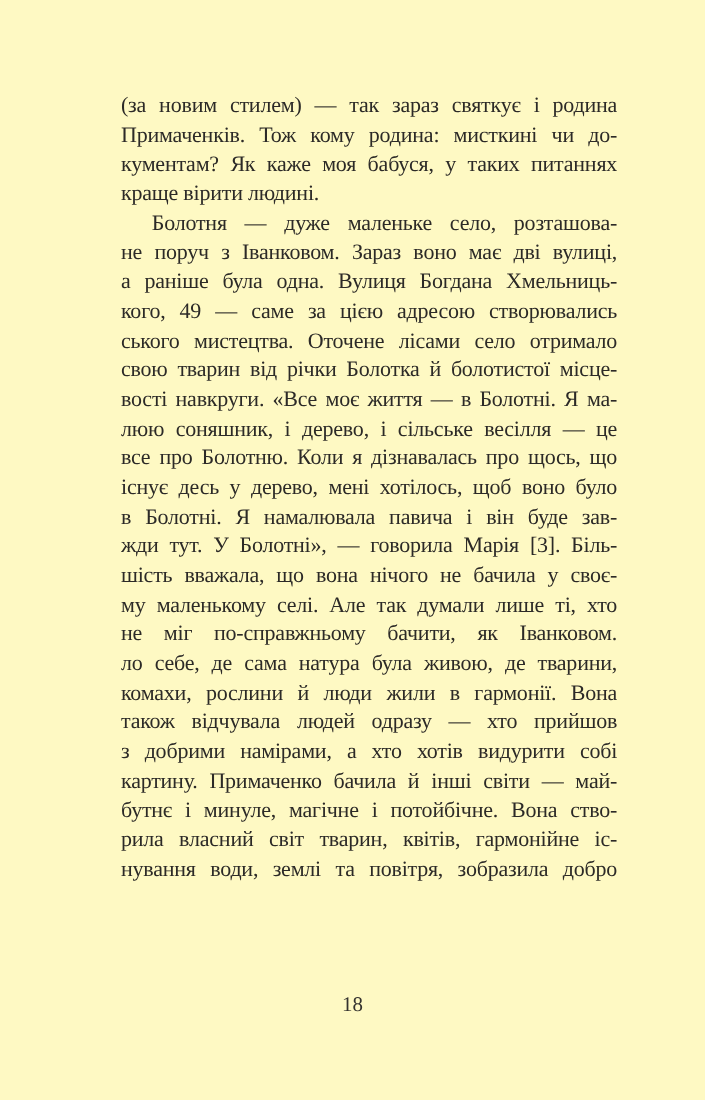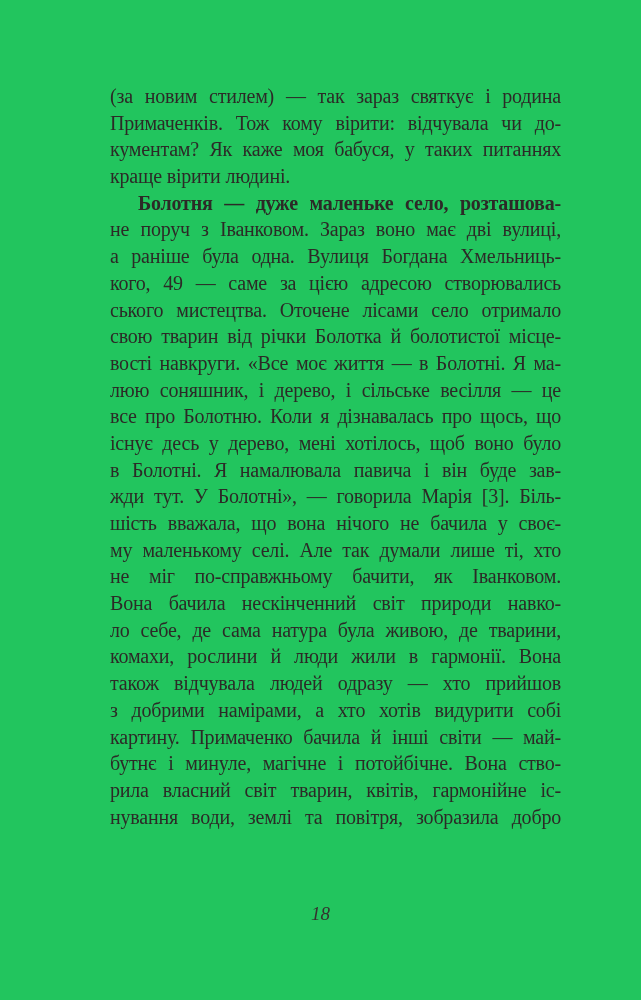--- a/index.html
+++ b/index.html
@@ -33,58 +33,55 @@
     text-align-last: justify;
     overflow: hidden;
     white-space: normal;
     height: 26.7px;
   }
   .line.end {
     text-align-last: left;
   }
   .line.indent {
     text-indent: 28px;
-    font-weight: bold;
   }
   .page-number {
     position: absolute;
     top: 903px;
     left: 0;
     width: 641px;
     text-align: center;
-    font-style: italic;
     font-size: 19px;
     color: #35332f;
   }
 </style>
 </head>
 <body>
 
-<div class="page" style="background: #22c55e; color: rgb(44, 42, 39);">
+<div class="page" style="background: #fef9c3; color: rgb(44, 42, 39);">
   <div class="text-block" id="text-block">
       <div class="line">(за новим стилем) — так зараз святкує і родина</div>
-      <div class="line">Примаченків. Тож кому вірити: відчувала чи до-</div>
+      <div class="line">Примаченків. Тож кому родина: мисткині чи до-</div>
       <div class="line">кументам? Як каже моя бабуся, у таких питаннях</div>
       <div class="line end">краще вірити людині.</div>
       <div class="line indent">Болотня — дуже маленьке село, розташова-</div>
       <div class="line">не поруч з Іванковом. Зараз воно має дві вулиці,</div>
       <div class="line">а раніше була одна. Вулиця Богдана Хмельниць-</div>
       <div class="line">кого, 49 — саме за цією адресою створювались</div>
       <div class="line">ського мистецтва. Оточене лісами село отримало</div>
       <div class="line">свою тварин від річки Болотка й болотистої місце-</div>
       <div class="line">вості навкруги. «Все моє життя — в Болотні. Я ма-</div>
       <div class="line">люю соняшник, і дерево, і сільське весілля — це</div>
       <div class="line">все про Болотню. Коли я дізнавалась про щось, що</div>
       <div class="line">існує десь у дерево, мені хотілось, щоб воно було</div>
       <div class="line">в Болотні. Я намалювала павича і він буде зав-</div>
       <div class="line">жди тут. У Болотні», — говорила Марія [3]. Біль-</div>
       <div class="line">шість вважала, що вона нічого не бачила у своє-</div>
       <div class="line">му маленькому селі. Але так думали лише ті, хто</div>
       <div class="line">не міг по-справжньому бачити, як Іванковом.</div>
-      <div class="line">Вона бачила нескінченний світ природи навко-</div>
       <div class="line">ло себе, де сама натура була живою, де тварини,</div>
       <div class="line">комахи, рослини й люди жили в гармонії. Вона</div>
       <div class="line">також відчувала людей одразу — хто прийшов</div>
       <div class="line">з добрими намірами, а хто хотів видурити собі</div>
       <div class="line">картину. Примаченко бачила й інші світи — май-</div>
       <div class="line">бутнє і минуле, магічне і потойбічне. Вона ство-</div>
       <div class="line">рила власний світ тварин, квітів, гармонійне іс-</div>
       <div class="line">нування води, землі та повітря, зобразила добро</div>
     </div>
   <div class="page-number">18</div>

